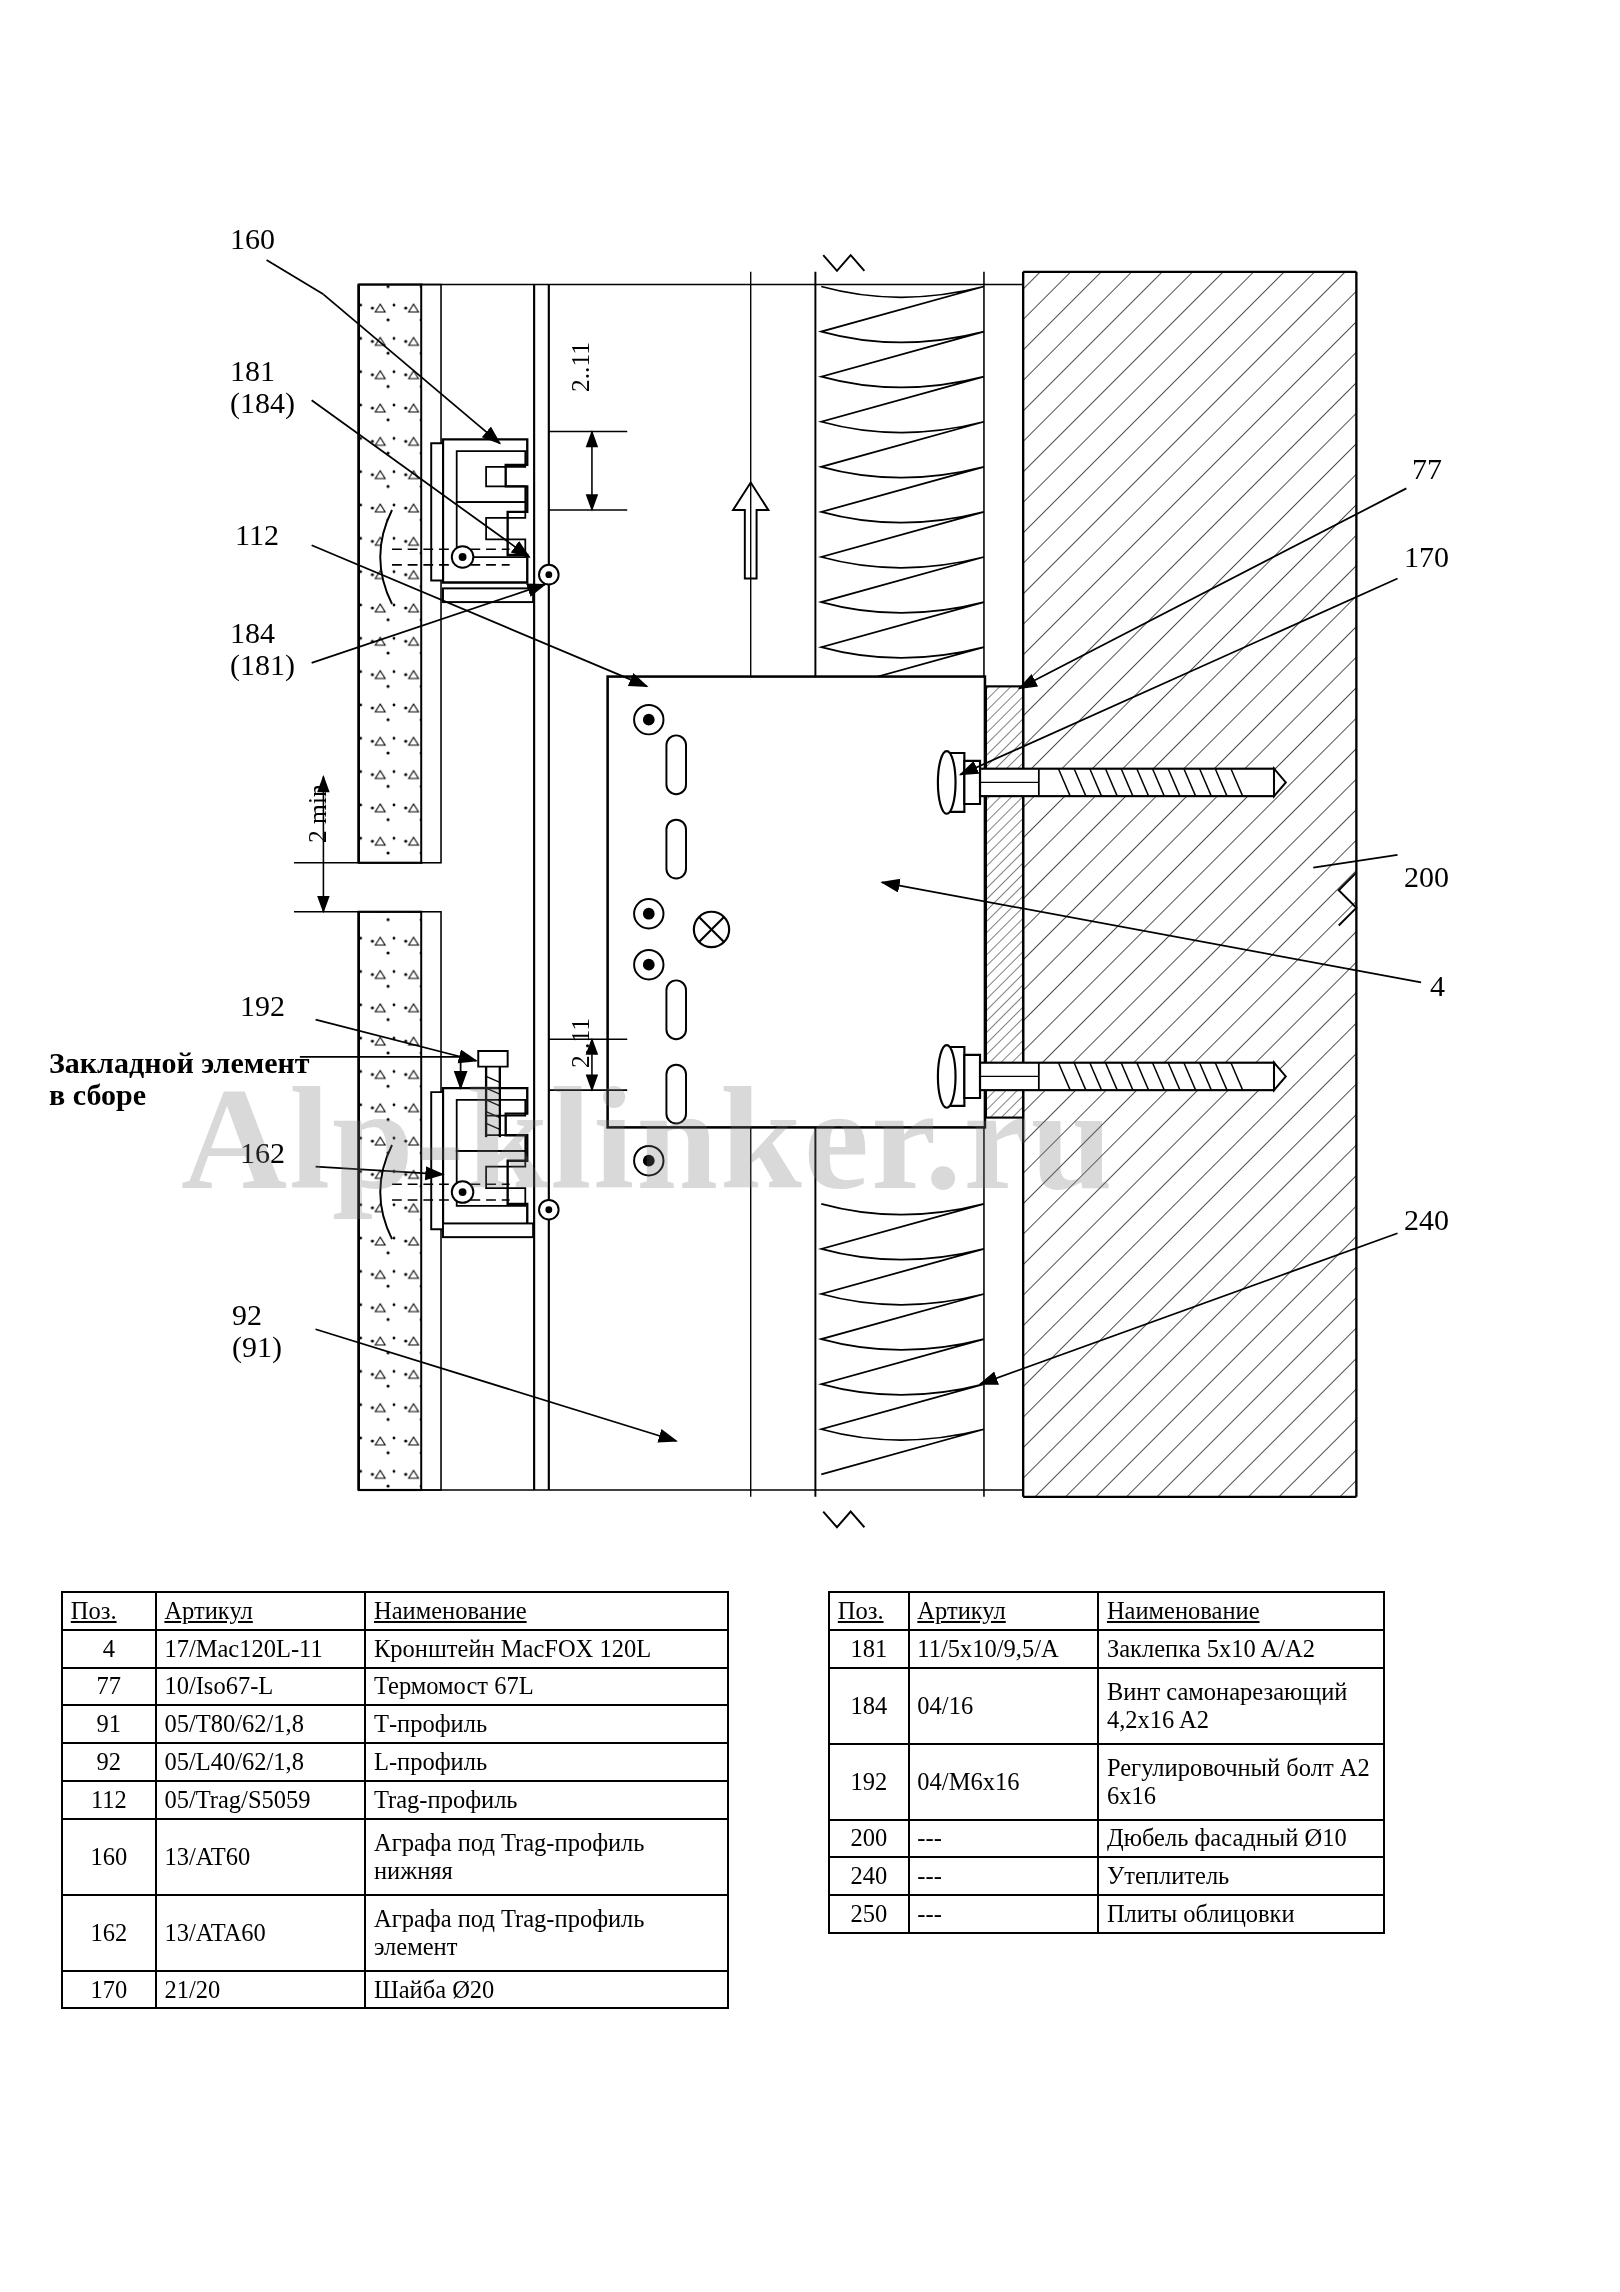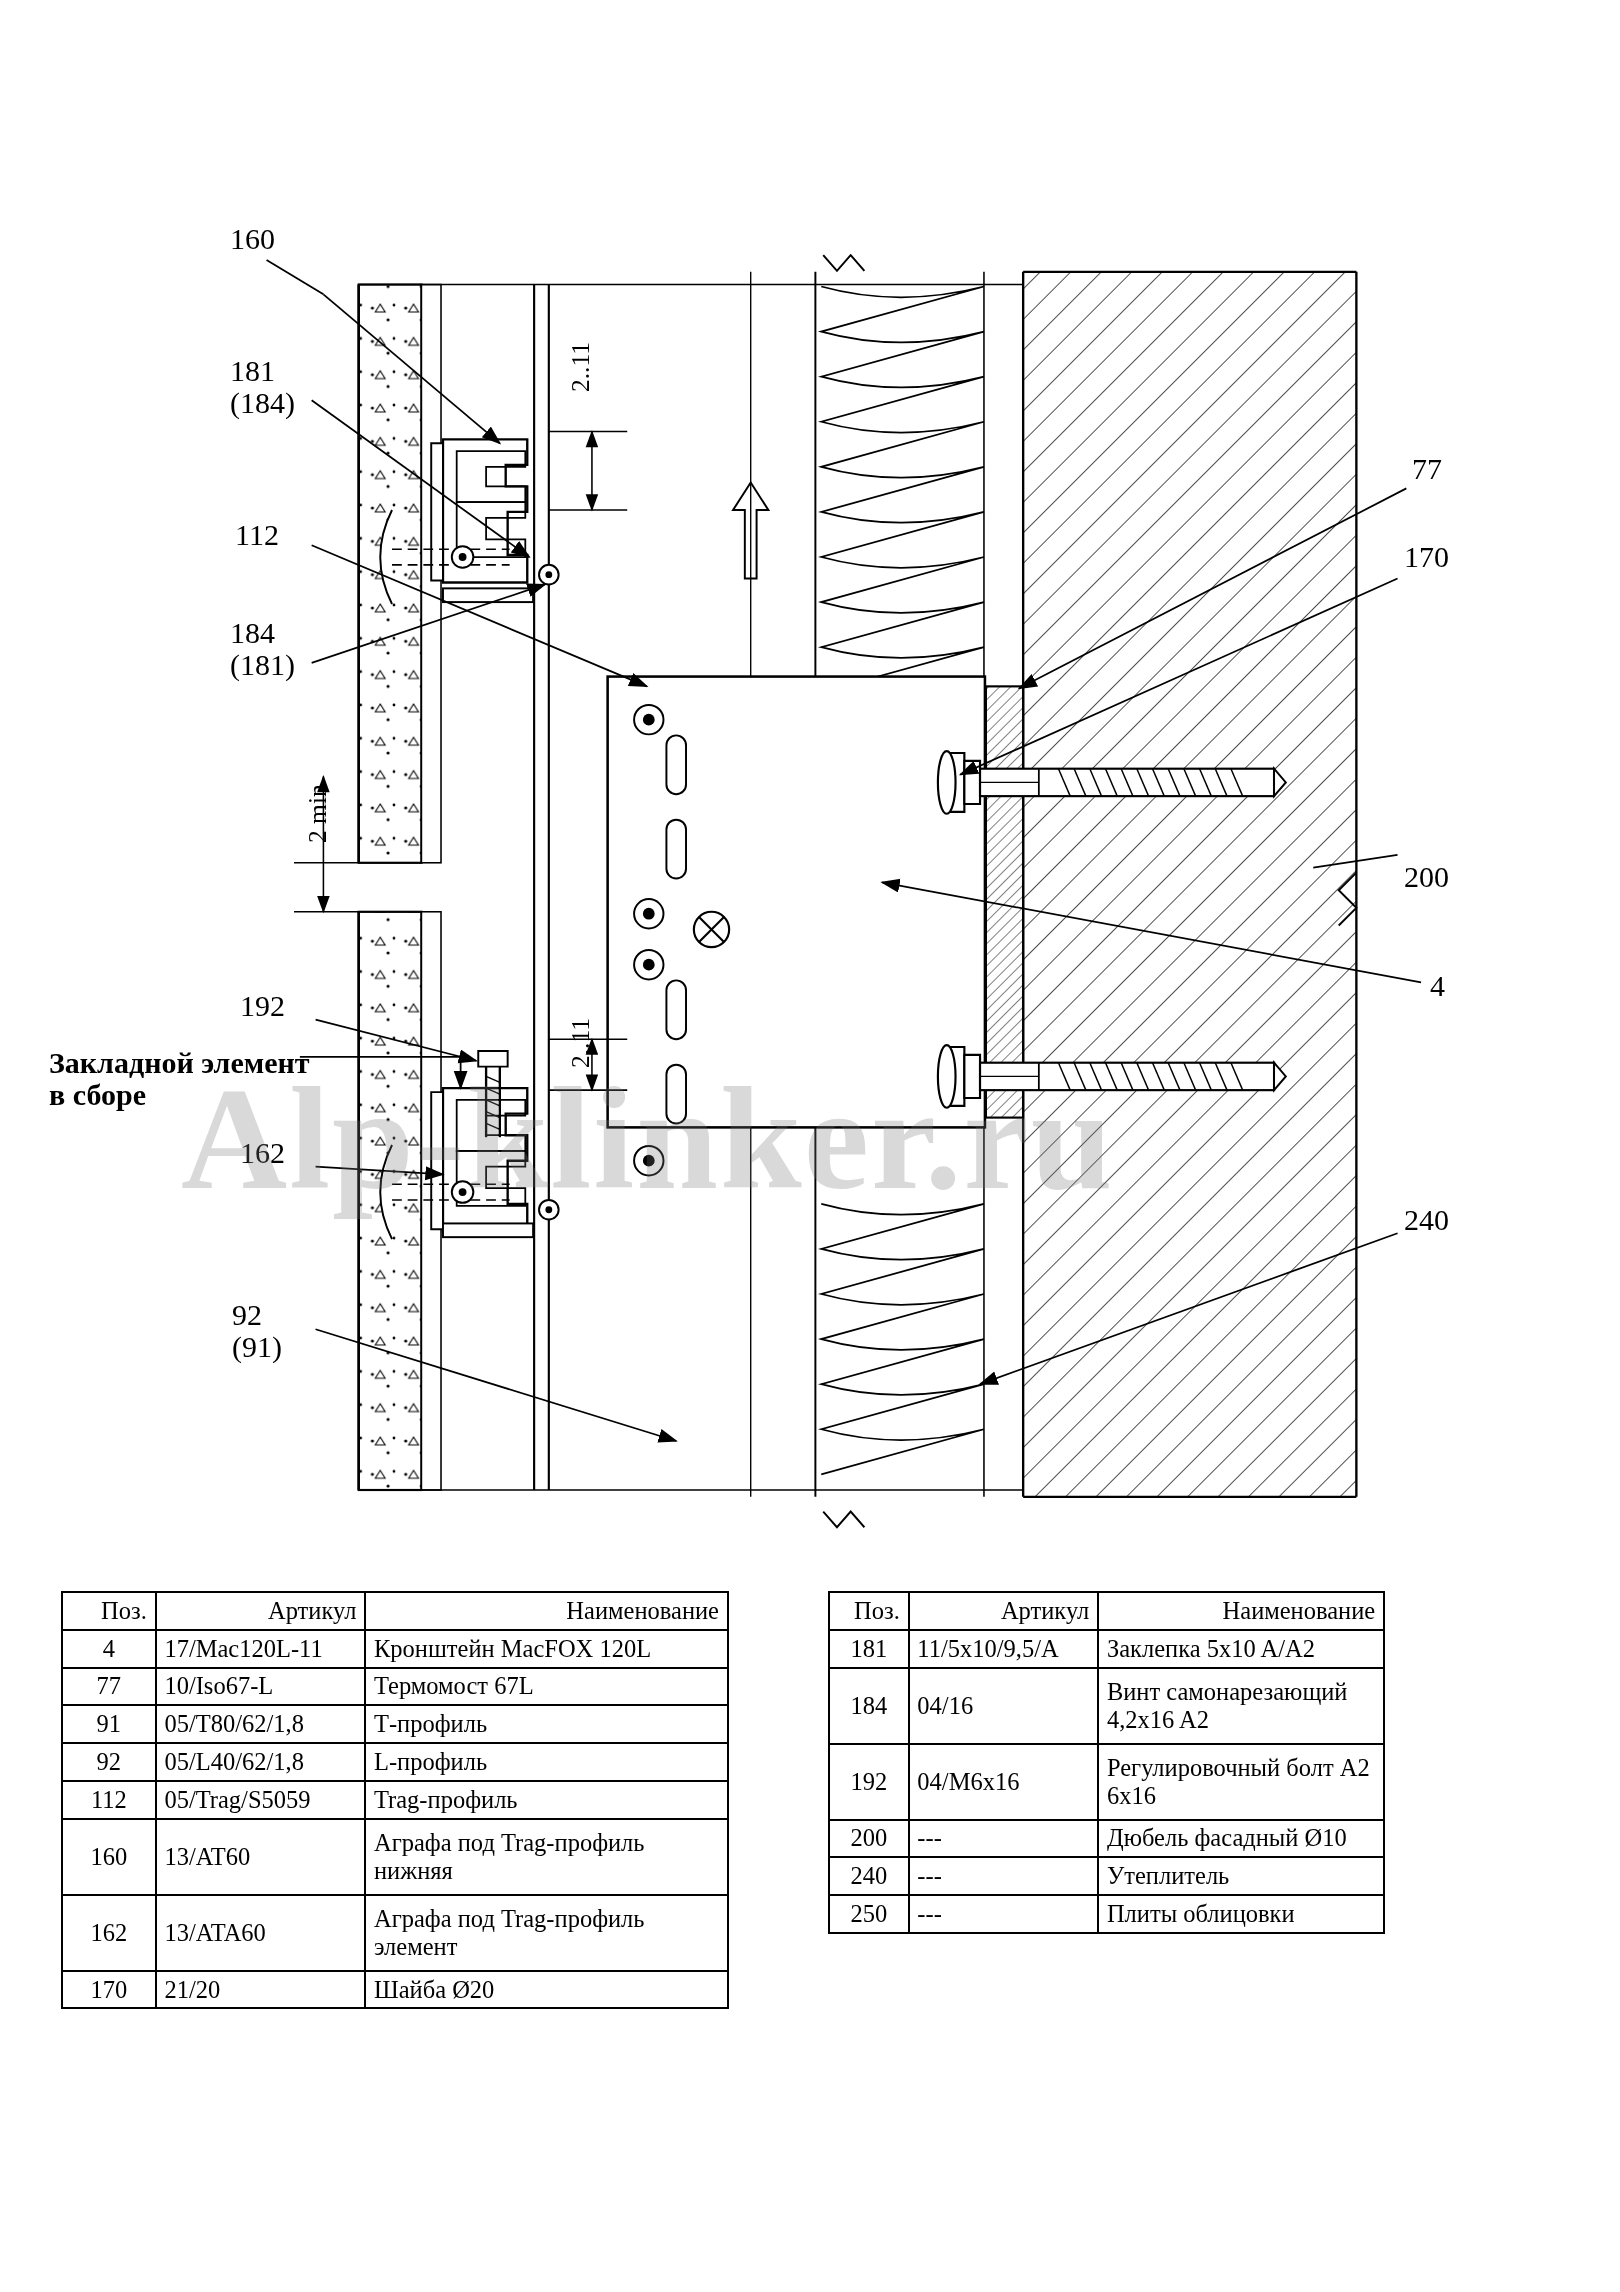--- a/index.html
+++ b/index.html
@@ -62,21 +62,22 @@
     font-family: "Liberation Serif", serif;
     font-size: 24.5px;
   }
   .tbl td, .tbl th {
     border: 2px solid #000;
     padding: 3.9px 7.8px;
     vertical-align: middle;
   }
   .tbl th {
     font-weight: normal;
-    text-align: right;
+    text-align: left;
+    text-decoration: underline;
   }
   .tbl td.c { text-align: center; }
   .tbl td.l { text-align: left; }
   #tbl-left { left: 61px; top: 1591px; }
   #tbl-right { left: 828px; top: 1591px; }
   #tbl-left .col-pos { width: 76px; }
   #tbl-left .col-art { width: 192px; }
   #tbl-left .col-name { width: 345px; }
   #tbl-right .col-pos { width: 80px; }
   #tbl-right .col-art { width: 206px; }

